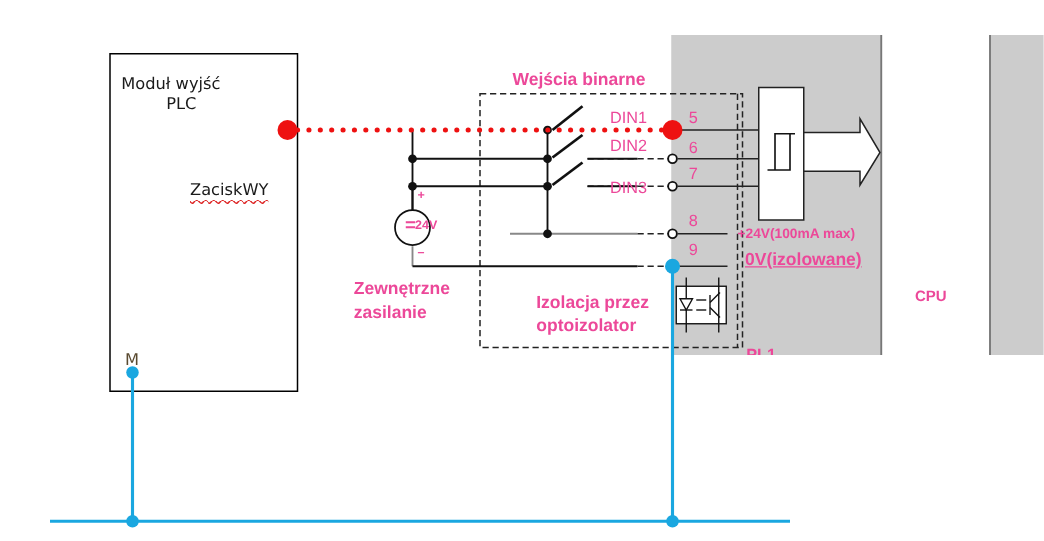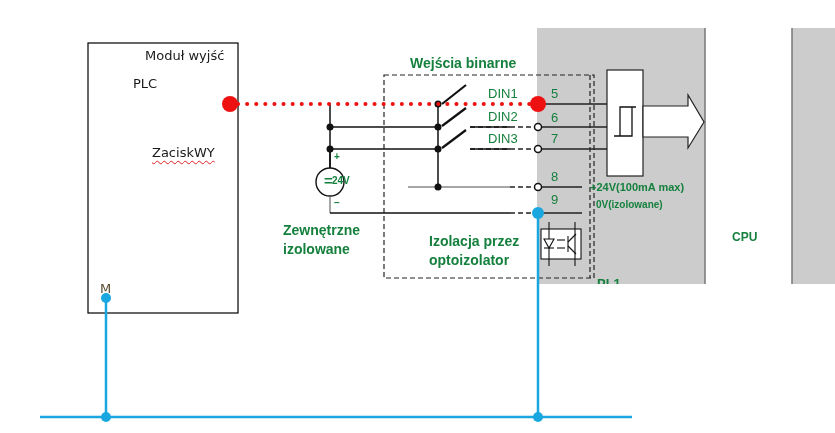--- a/index.html
+++ b/index.html
@@ -1,18 +1,18 @@
 <!DOCTYPE html>
 <html><head>
 <meta charset="utf-8">
 <style>
   html, body { margin: 0; padding: 0; background: #ffffff; }
   body { width: 835px; height: 433px; position: relative; overflow: hidden; font-family: "Liberation Sans", sans-serif; }
   #diagram { position: absolute; left: 0; top: 0; }
-  .lbl { position: absolute; white-space: nowrap; color: #15803d; }
+  .lbl { position: absolute; white-space: nowrap; color: #ec4899; }
   .plc-text { font-family: "DejaVu Sans", sans-serif; font-size: 13px; color: #1a1a1a; }
   .bold { font-weight: bold; font-family: "Liberation Sans", sans-serif; }
   .squiggle { text-decoration: underline wavy #d22; text-decoration-thickness: 1px; text-underline-offset: 3px; }
   .pin { font-size: 13px; font-weight: normal; }
 </style>
 </head>
 <body>
 
 <svg id="diagram" width="835" height="433" viewBox="0 0 835 433">
 
@@ -104,43 +104,43 @@
     <line x1="40" y1="417" x2="632" y2="417"></line>
     <line x1="106" y1="298" x2="106" y2="417"></line>
     <line x1="538" y1="213" x2="538" y2="417"></line>
   </g>
   <circle cx="106" cy="298" r="5" fill="#1aa7e0"></circle>
   <circle cx="106" cy="417" r="5" fill="#1aa7e0"></circle>
   <circle cx="538" cy="213" r="6" fill="#1aa7e0"></circle>
   <circle cx="538" cy="417" r="5" fill="#1aa7e0"></circle>
 </svg>
 
-<span class="lbl plc-text" style="left:97px;top:48px;margin-left:48px;">Moduł wyjść</span>
+<span class="lbl plc-text" style="left:97px;top:60px;">Moduł wyjść</span>
 <span class="lbl plc-text" style="left:97px;top:76px;margin-left:36px;">PLC</span>
 <span class="lbl plc-text squiggle" style="left:152px;top:97px;margin-top:48px;">ZaciskWY</span>
 <span class="lbl plc-text" style="left:100px;top:281px;color:#5a4a30;">M</span>
 
 <span class="lbl bold" style="left:410px;top:55px;font-size:14px;">Wejścia binarne</span>
 <span class="lbl pin" style="left:488px;top:86px;">DIN1</span>
 <span class="lbl pin" style="left:488px;top:109px;">DIN2</span>
-<span class="lbl pin" style="left:488px;top:131px;">DIN3</span>
+<span class="lbl pin" style="left:488px;top:142px;">DIN3</span>
 
 <span class="lbl pin" style="left:551px;top:86px;">5</span>
 <span class="lbl pin" style="left:551px;top:110px;">6</span>
 <span class="lbl pin" style="left:551px;top:131px;">7</span>
 <span class="lbl pin" style="left:551px;top:169px;">8</span>
 <span class="lbl pin" style="left:551px;top:192px;">9</span>
 
 <span class="lbl bold" style="left:324px;top:172px;font-size:15px;">=</span>
 <span class="lbl bold" style="left:332px;top:175px;font-size:10px;">24V</span>
 <span class="lbl bold" style="left:334px;top:151px;font-size:10px;">+</span>
 <span class="lbl bold" style="left:334px;top:197px;font-size:10px;">–</span>
 <span class="lbl bold" style="left:283px;top:222px;font-size:14px;">Zewnętrzne</span>
-<span class="lbl bold" style="left:283px;top:241px;font-size:14px;">izolowane</span>
+<span class="lbl bold" style="left:283px;top:241px;font-size:14px;">zasilanie</span>
 
 <span class="lbl bold" style="left:429px;top:233px;font-size:14px;">Izolacja przez</span>
 <span class="lbl bold" style="left:429px;top:252px;font-size:14px;">optoizolator</span>
 
 <span class="lbl bold" style="left:590px;top:181px;font-size:11px;">+24V(100mA max)</span>
-<span class="lbl bold" style="left:596px;top:199px;font-size:10px;">0V(izolowane)</span>
+<span class="lbl bold" style="left:596px;top:199px;font-size:14px;text-decoration:underline;">0V(izolowane)</span>
 
 <span class="lbl bold" style="left:732px;top:230px;font-size:12px;text-align:center;">CPU</span>
 <span class="lbl bold" style="left:597px;top:276px;font-size:13px;height:8px;overflow:hidden;line-height:16px;text-align:right;">PL1</span>
 
 </body></html>

